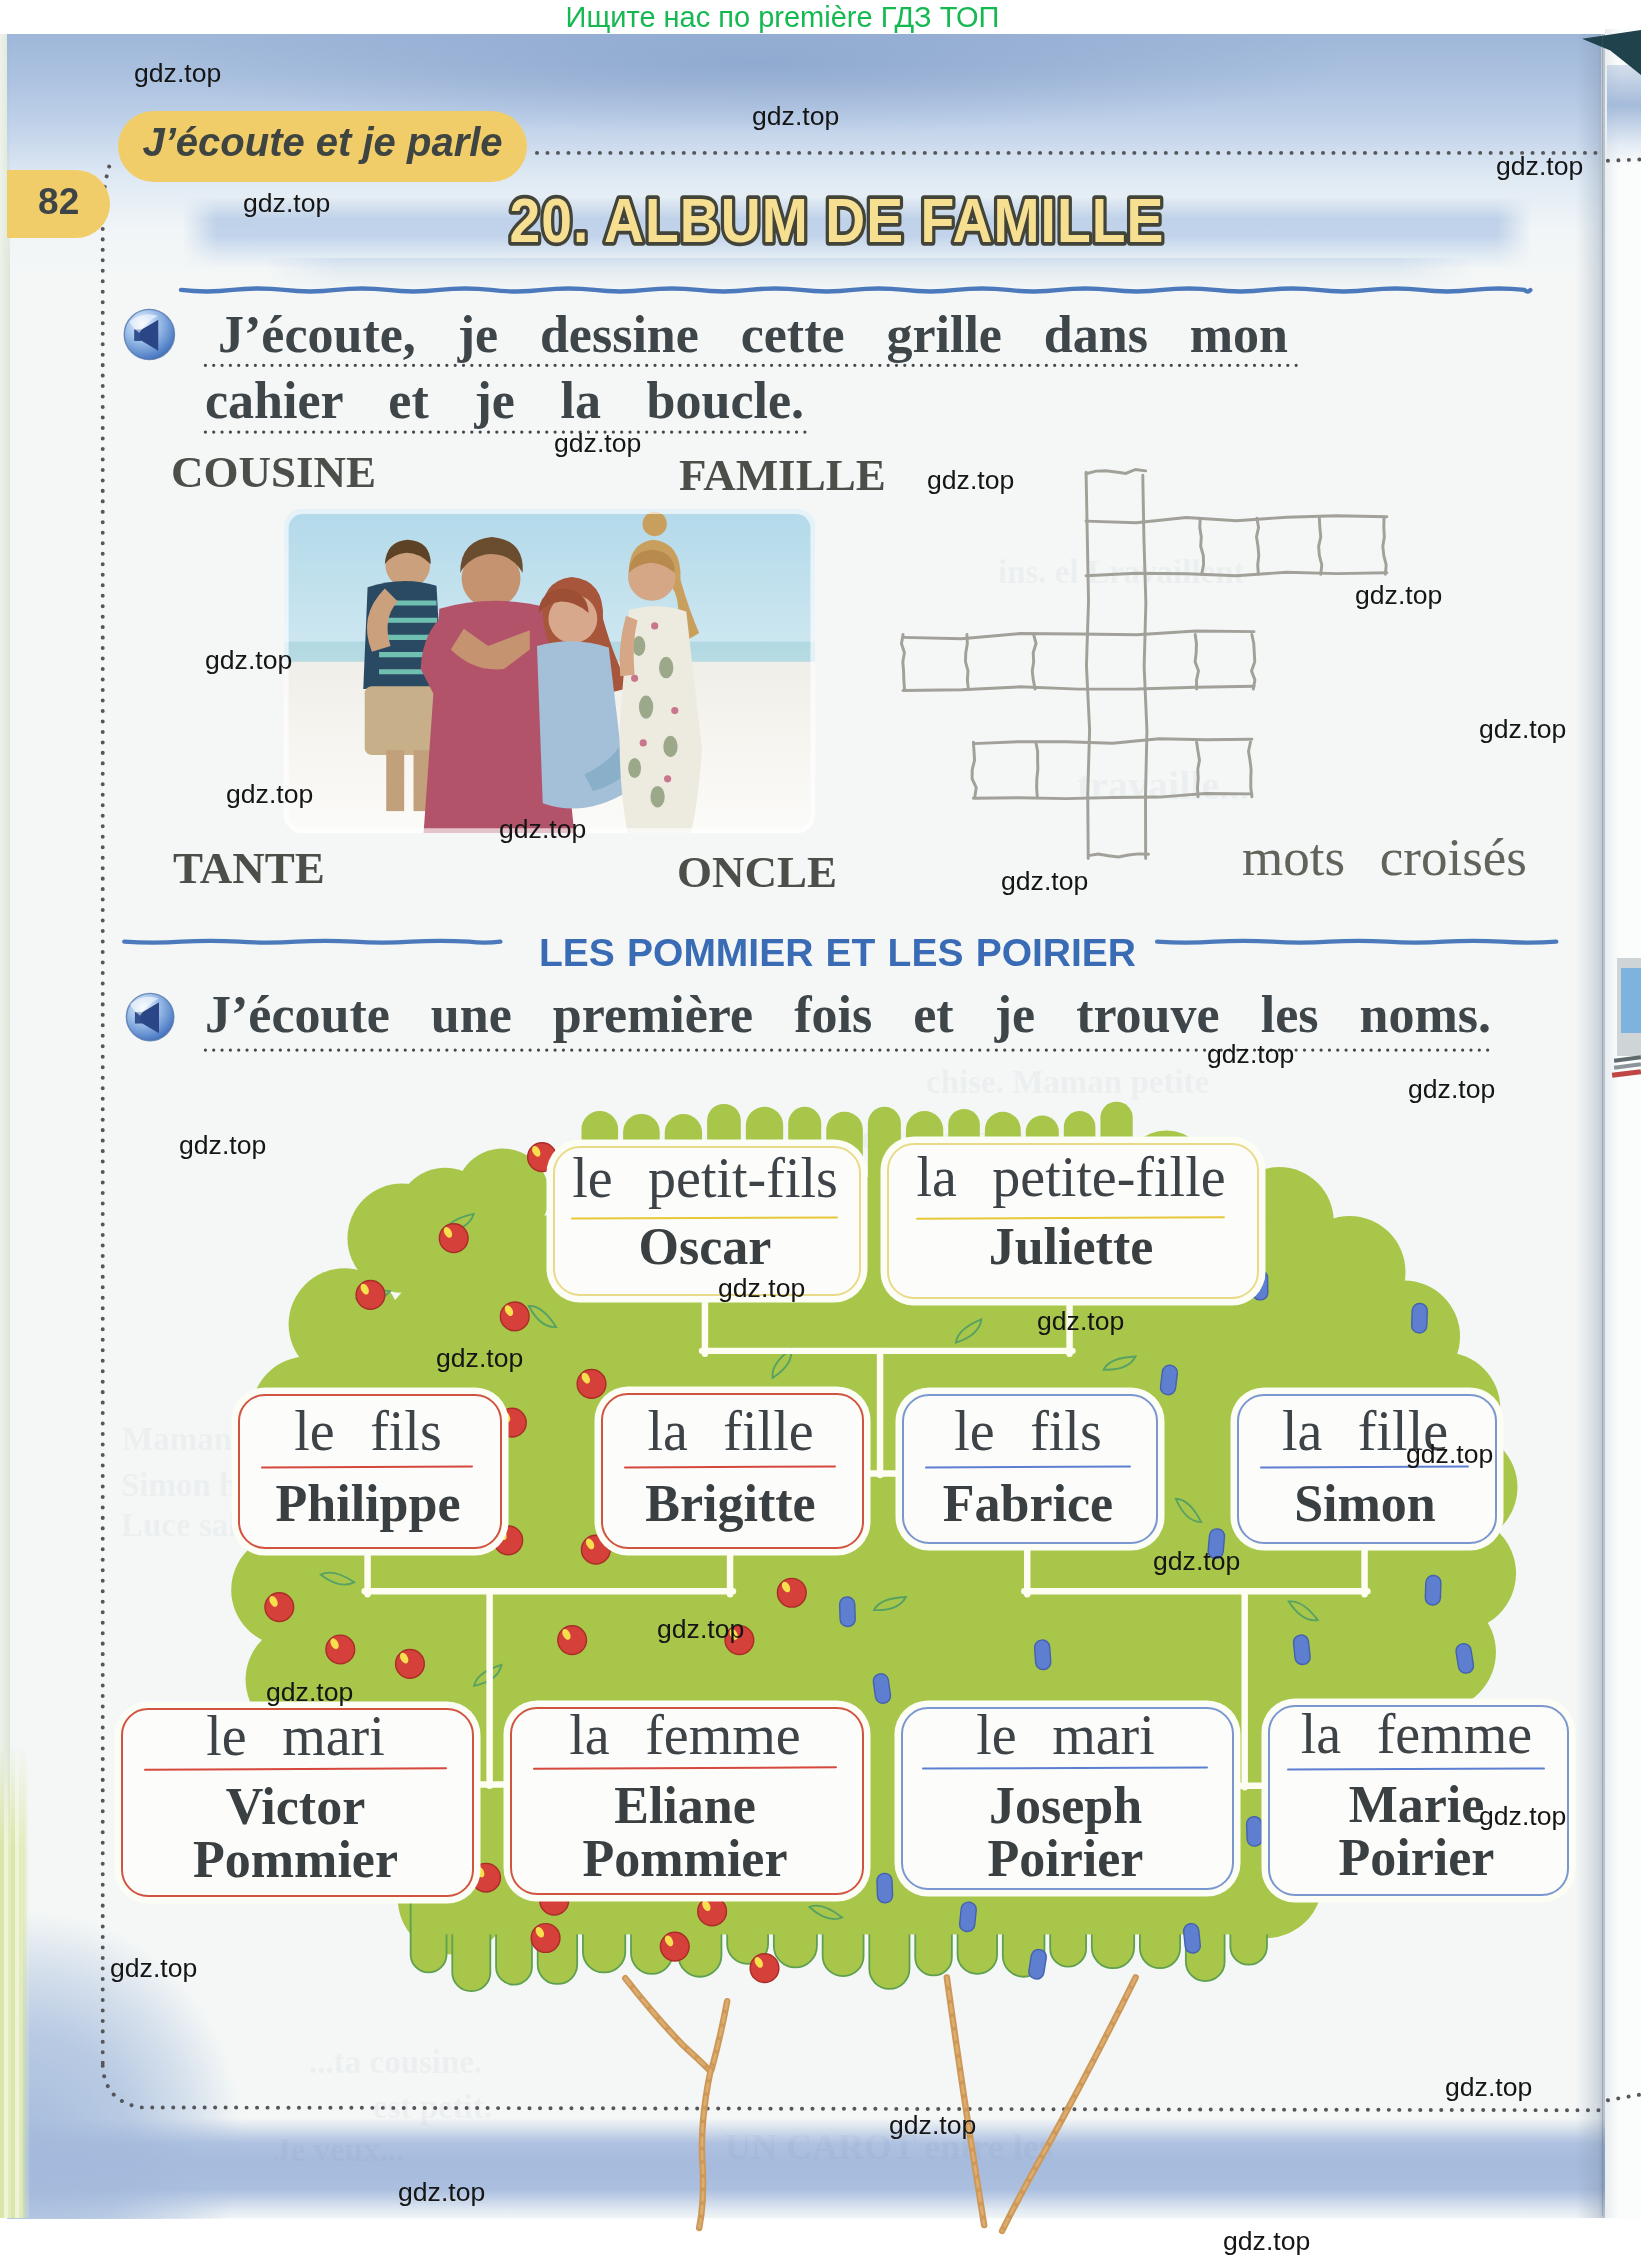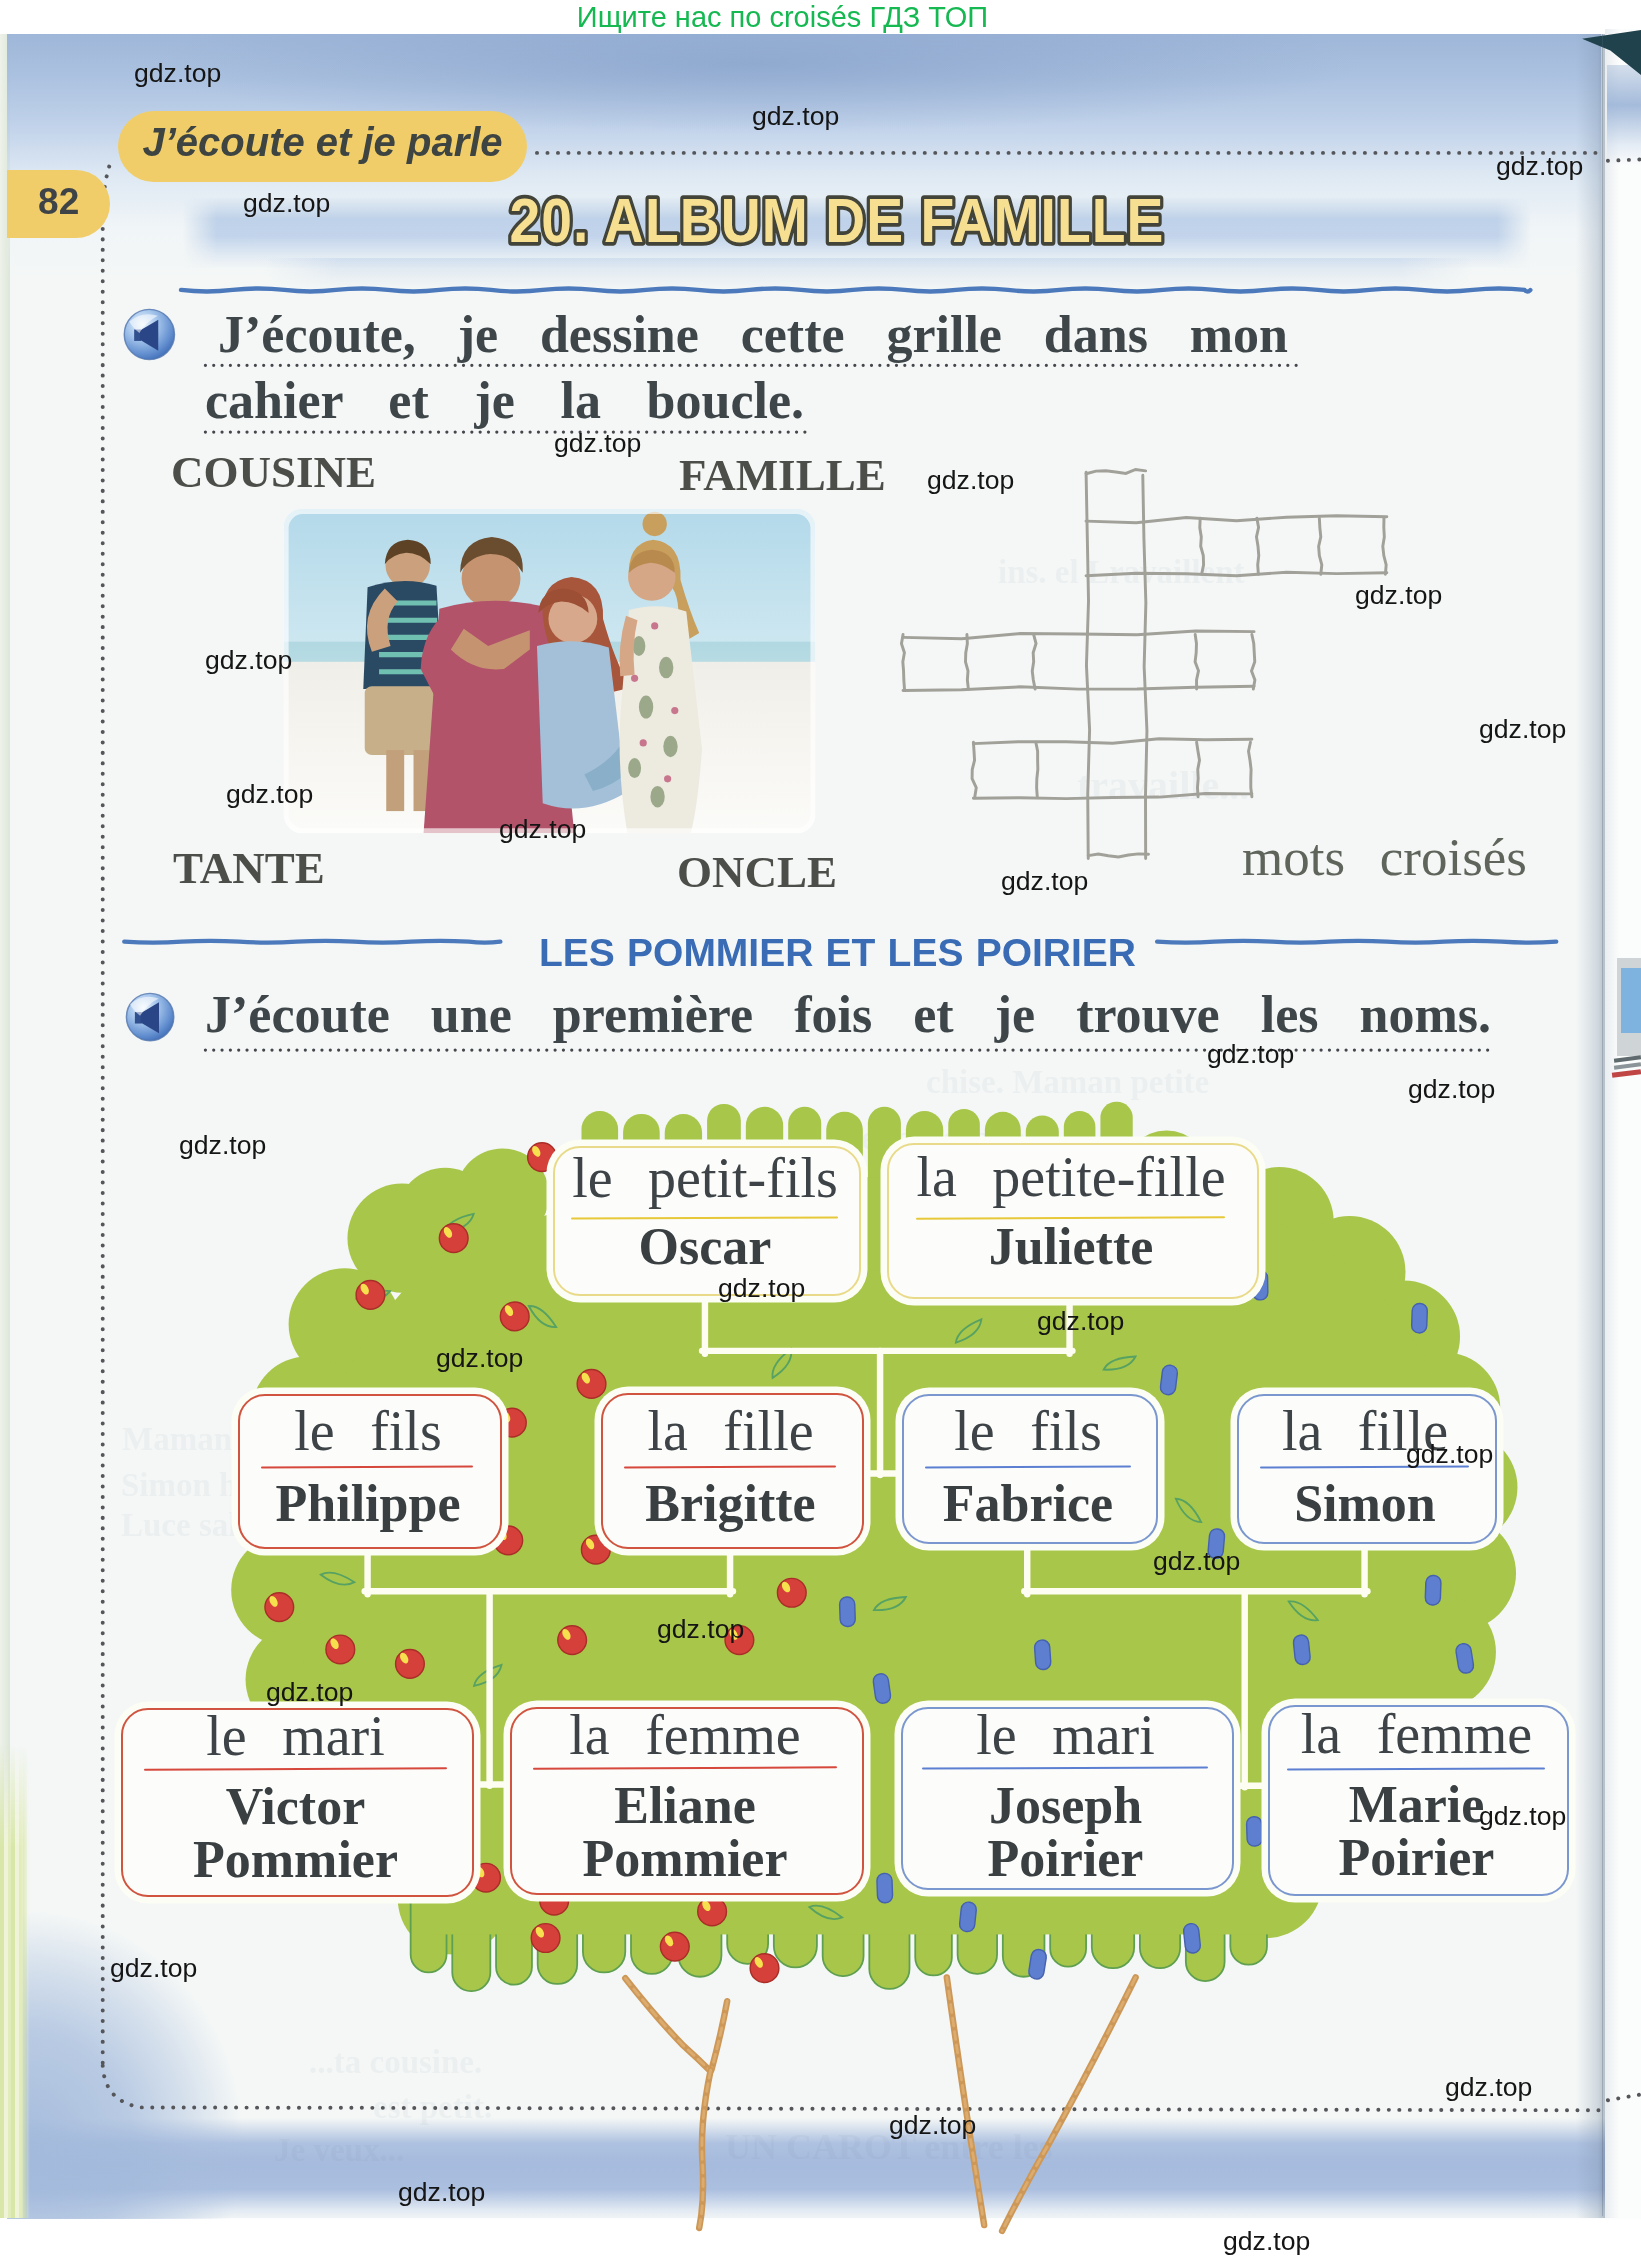--- a/index.html
+++ b/index.html
@@ -636,15 +636,15 @@
 <div class="wm" style="left:110px;top:1953px;">gdz.top</div>
 
 <div class="wm" style="left:1445px;top:2072px;">gdz.top</div>
 
 <div class="wm" style="left:889px;top:2110px;">gdz.top</div>
 
 <div class="wm" style="left:398px;top:2177px;">gdz.top</div>
 
 <div class="wm" style="left:1223px;top:2226px;">gdz.top</div>
 
-<div class="abs" style="left:0;top:1.4px;width:1565px;text-align:center;font-size:29px;color:#16b852;z-index:51;">Ищите нас по croisés ГДЗ ТОП</div>
+<div class="abs" style="left:0;top:1.4px;width:1565px;text-align:center;font-size:29px;color:#16b852;z-index:51;">Ищите нас по première ГДЗ ТОП</div>
 
 <div class="abs" style="left:0;top:2227px;width:1641px;text-align:center;font-size:26.6px;color:#4f2d8f;z-index:51;margin-top:44px;">gdz top&nbsp; //&nbsp; гдз топ&nbsp; //&nbsp; гдз top</div>
 
 </body></html>

